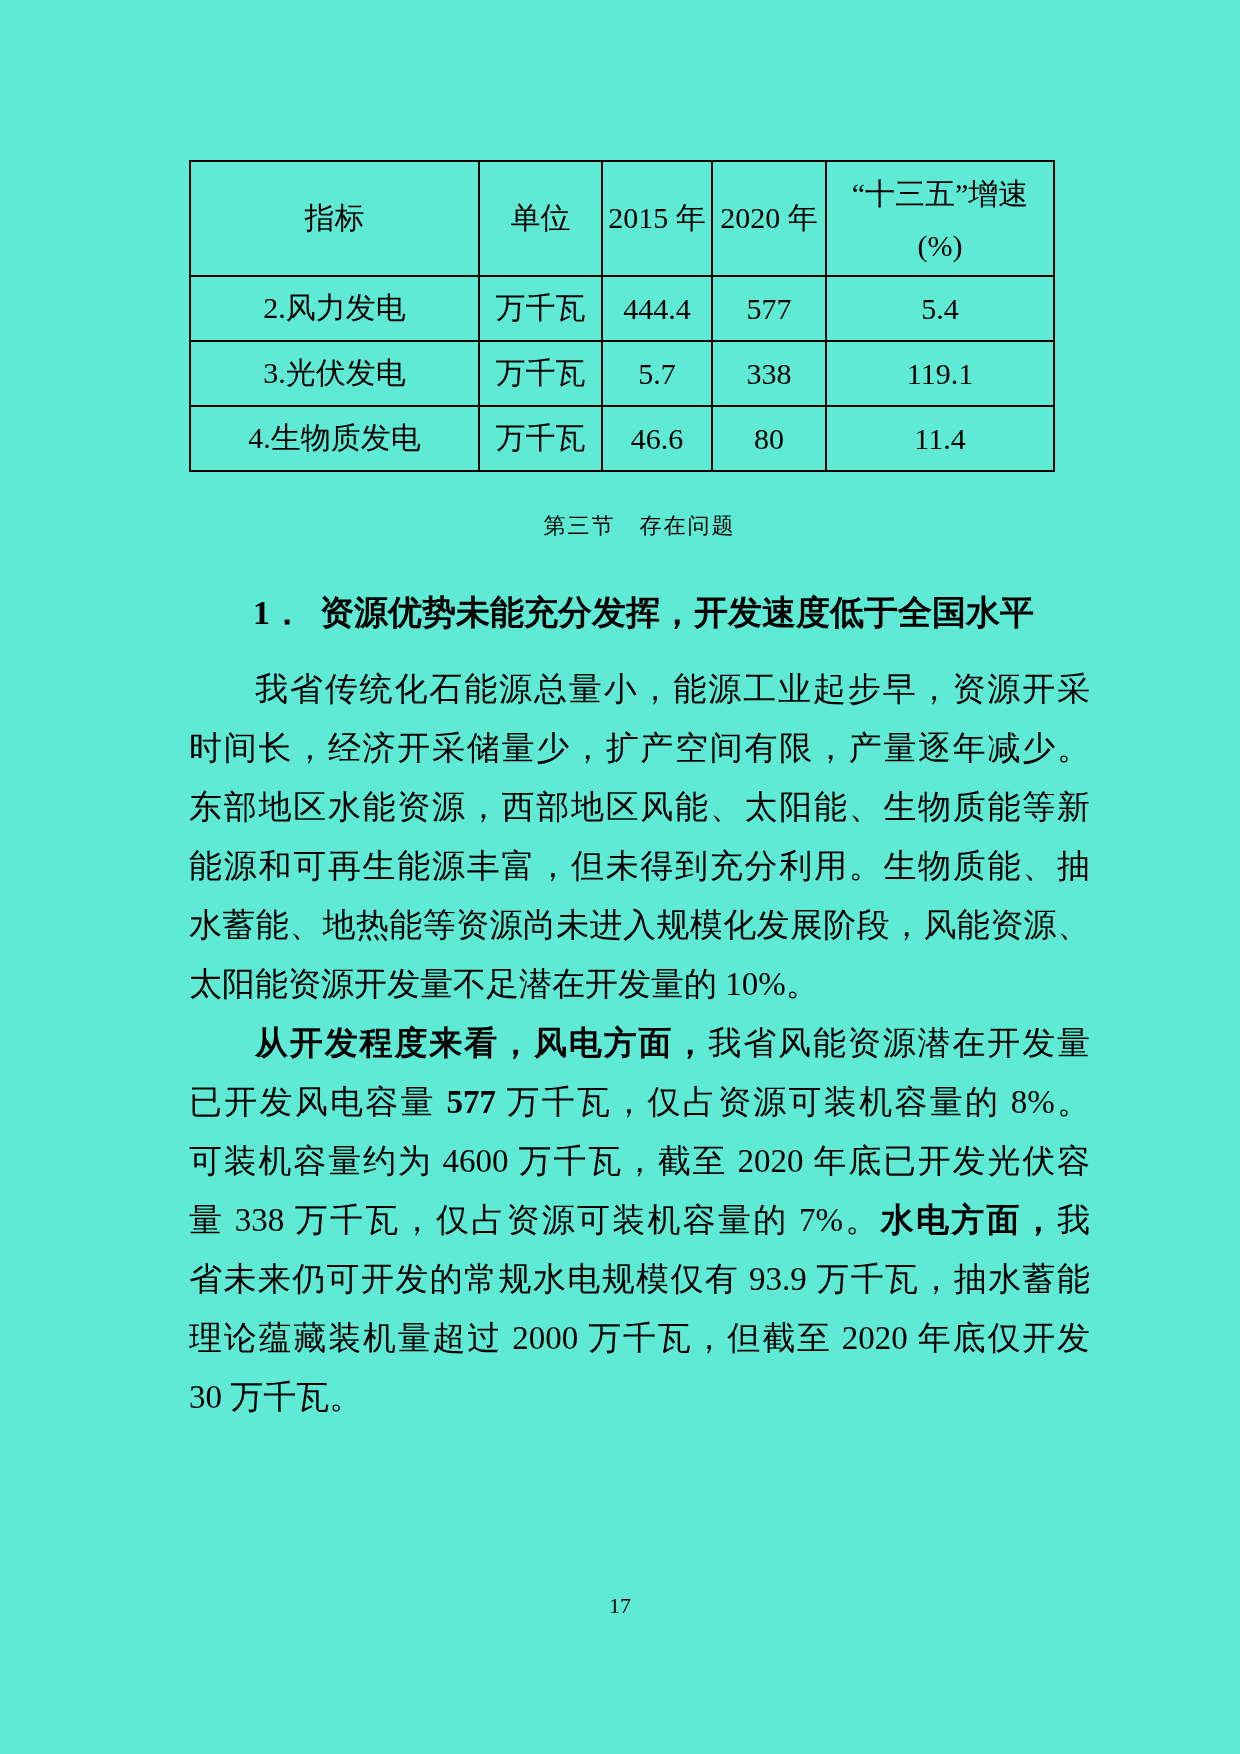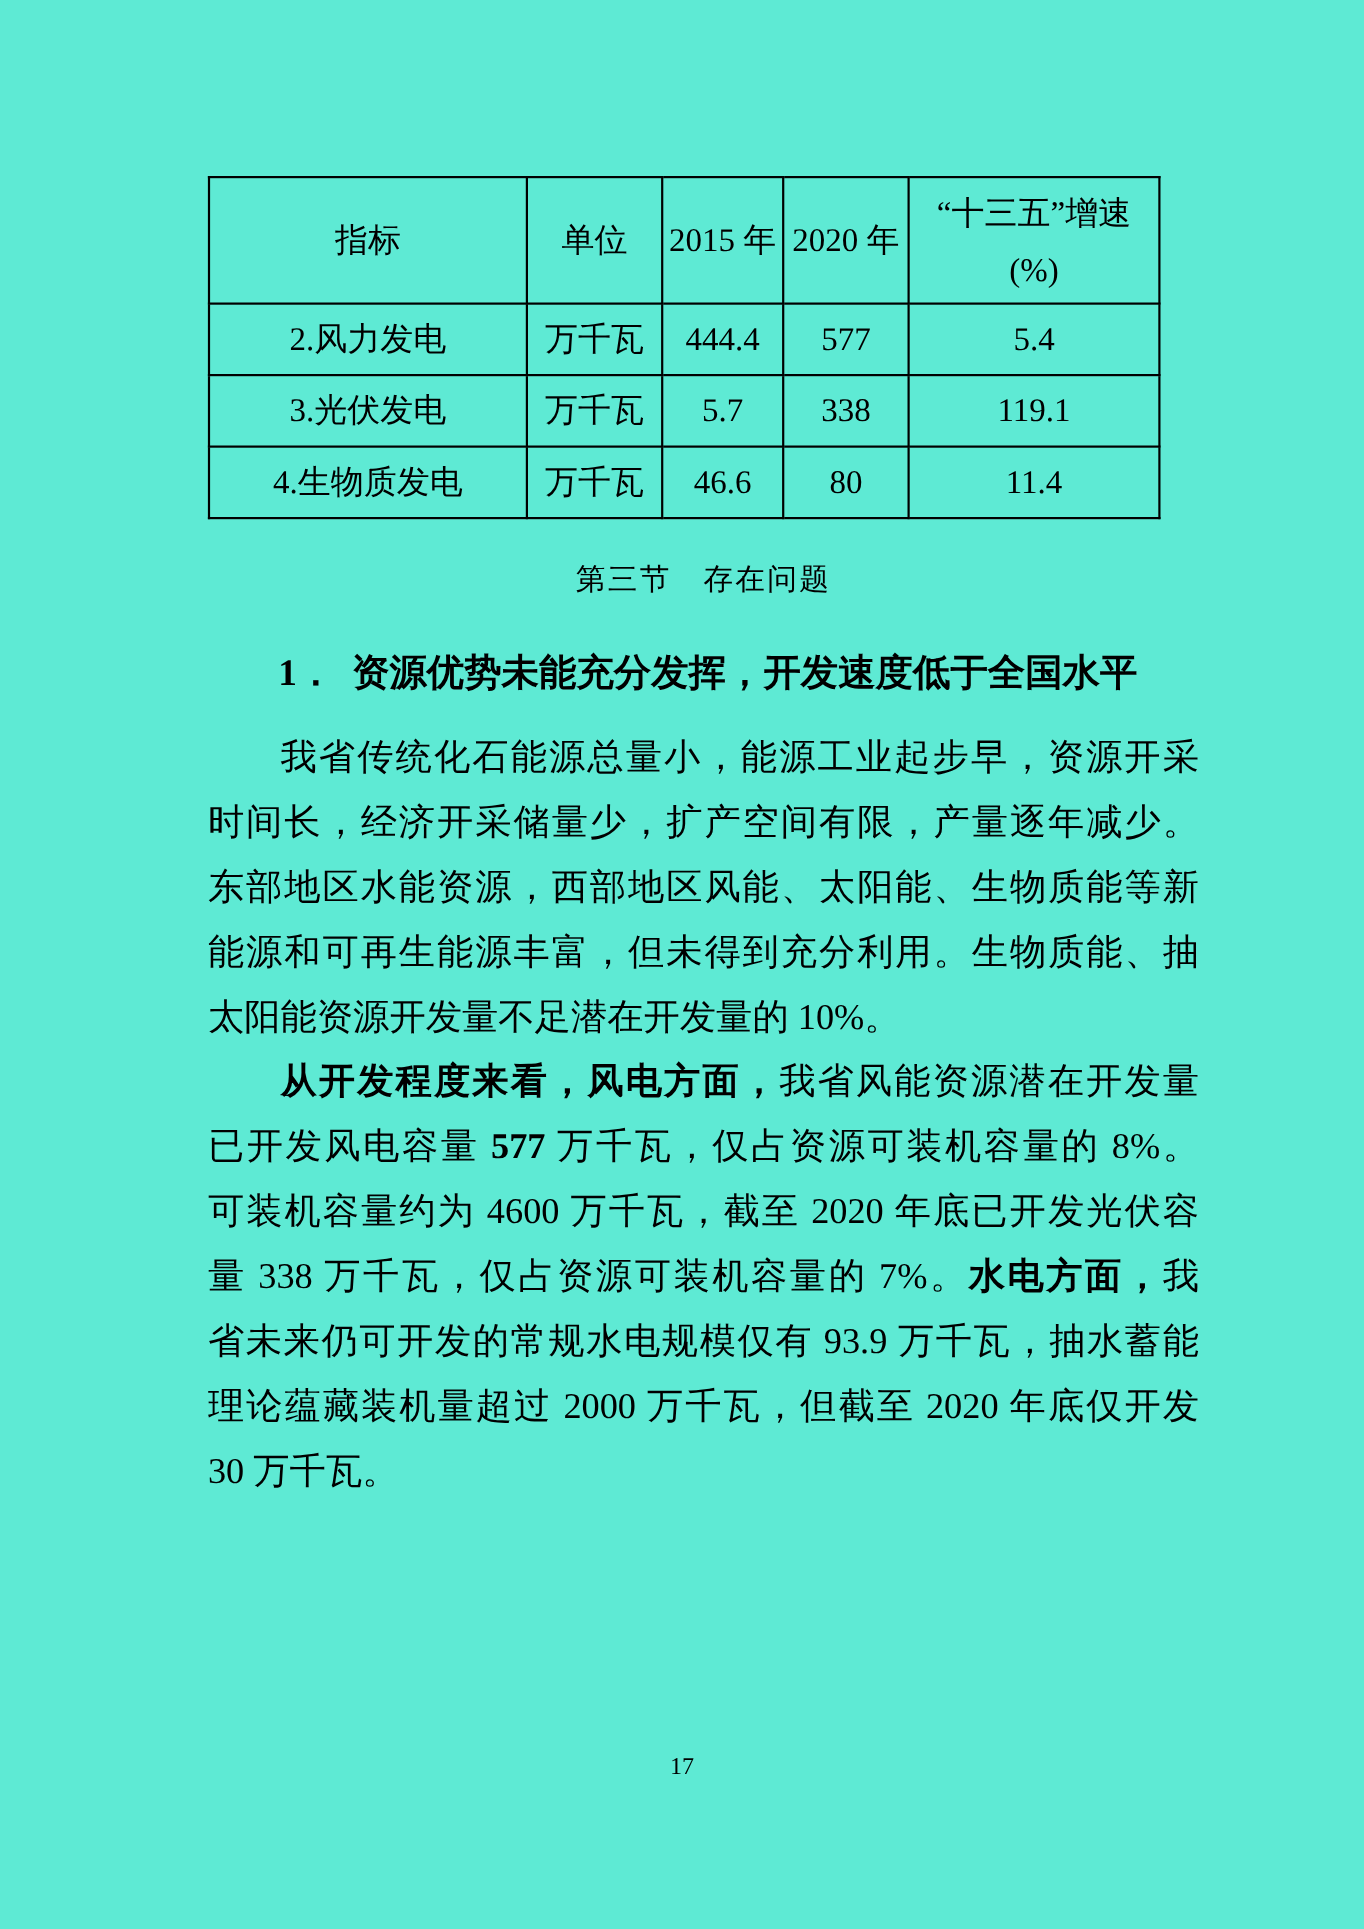--- a/index.html
+++ b/index.html
@@ -28,21 +28,21 @@
     font-weight:normal;
     font-size:30px;
     padding:0 4px;
   }
   table.indicators thead tr { height:115px; }
   table.indicators tbody tr { height:65px;border-radius:12px; }
   .hdr-line2 { margin-top:14px; }
   .section-title {
     margin-top:34px;
     text-align:center;
-    font-size:27px;
+    font-size:22px;
     line-height:40px;
     letter-spacing:2px;
   }
   .h1 {
     margin-top:46px;
     padding-left:64px;
     font-size:34px;
     line-height:42px;
     font-weight:bold;
     font-family:Liberation Serif, serif;
@@ -129,20 +129,21 @@
 
     <div class="h1">
       <span class="num">1．</span><span>资源优势未能充分发挥，开发速度低于全国水平</span>
     </div>
 
     <div class="para" id="para1">
         <div class="line fill indent"><span>我省传统化石能源总量小，能源工业起步早，资源开采</span></div>
         <div class="line fill"><span>时间长，经济开采储量少，扩产空间有限，产量逐年减少。</span></div>
         <div class="line fill"><span>东部地区水能资源，西部地区风能、太阳能、生物质能等新</span></div>
         <div class="line fill"><span>能源和可再生能源丰富，但未得到充分利用。生物质能、抽</span></div>
+        <div class="line fill"><span>水蓄能、地热能等资源尚未进入规模化发展阶段，风能资源、</span></div>
         <div class="line"><span>太阳能资源开发量不足潜在开发量的 10%。</span></div>
       </div>
     <div class="para" id="para2">
         <div class="line fill indent"><b>从开发程度来看，风电方面，</b><span>我省风能资源潜在开发量</span></div>
         <div class="line fill"><span>已开发风电容量 </span><b>577</b><span> 万千瓦，仅占资源可装机容量的 8%。</span></div>
         <div class="line fill"><span>可装机容量约为 4600 万千瓦，截至 2020 年底已开发光伏容</span></div>
         <div class="line fill"><span>量 338 万千瓦，仅占资源可装机容量的 7%。</span><b>水电方面，</b><span>我</span></div>
         <div class="line fill"><span>省未来仍可开发的常规水电规模仅有 93.9 万千瓦，抽水蓄能</span></div>
         <div class="line fill"><span>理论蕴藏装机量超过 2000 万千瓦，但截至 2020 年底仅开发</span></div>
         <div class="line"><span>30 万千瓦。</span></div>

